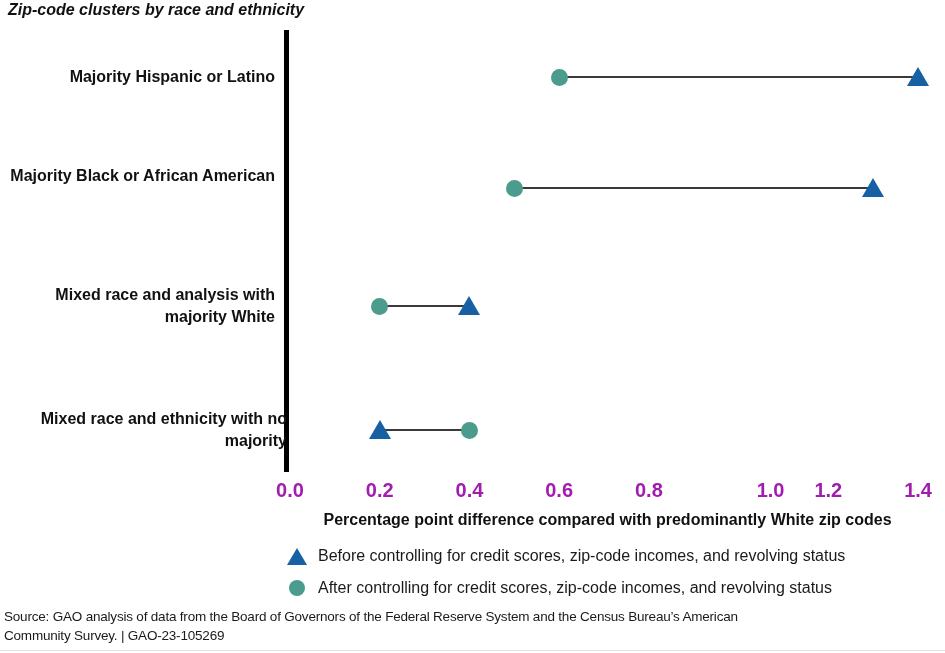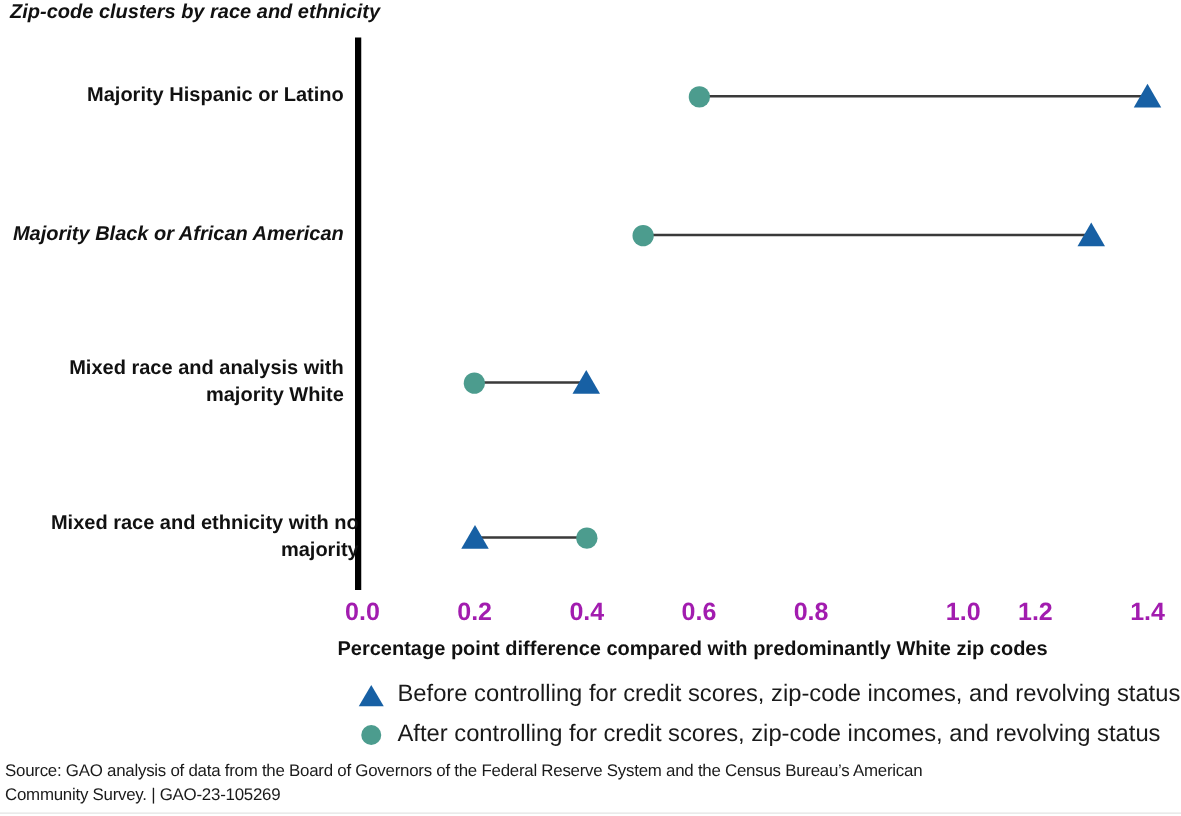--- a/index.html
+++ b/index.html
@@ -60,21 +60,21 @@
     transform: translateX(-50%);
     font-size: 20px;
     font-weight: bold;
     color: #a21caf;
     white-space: nowrap;
   }
   .x-axis-title {
     position: absolute;
     left: 270px; top: 511px;
     width: 675px;
-    text-align: left;
+    text-align: center;
     font-size: 16px;
     font-weight: bold;
     color: #111111;
   }
   .legend {
     position: absolute;
     left: 284px; top: 543px;
     width: 660px;
   }
   .legend-row {
@@ -97,21 +97,21 @@
     border-bottom: 17px solid #1760a4;
     display: inline-block;
   }
   .legend-circle {
     width: 16px; height: 16px;
     border-radius: 50%;
     background: #4c9c8e;
     display: inline-block;
   }
   .legend-text {
-    font-size: 19px;
+    font-size: 16px;
     color: #1a1a1a;
     margin-left: 8px;
     white-space: nowrap;
   }
   .source {
     position: absolute;
     left: 4px; top: 607px;
     width: 930px;
     font-size: 13.5px;
     letter-spacing: -0.2px;
@@ -132,21 +132,21 @@
 
   <div class="chart-title">Zip-code clusters by race and ethnicity</div>
 
   <div class="axis-line"></div>
 
   <div id="plot-area">
       <div class="cat-label" style="top: 77px;">Majority Hispanic or Latino</div>
       <div class="connector" style="left: 559.16px; width: 358.88px; top: 76px; background: rgb(58, 58, 58);"></div>
       <div class="marker-triangle" style="left: 907.04px; top: 67px; border-bottom-color: rgb(23, 96, 164);"></div>
       <div class="marker-circle" style="left: 550.66px; top: 68.5px; background: rgb(76, 156, 142);"></div>
-      <div class="cat-label" style="top: 188px; font-style: italic;">Majority Black or African American</div>
+      <div class="cat-label" style="top: 176px;">Majority Black or African American</div>
       <div class="connector" style="left: 514.3px; width: 358.88px; top: 187px; background: rgb(58, 58, 58);"></div>
       <div class="marker-triangle" style="left: 862.18px; top: 178px; border-bottom-color: rgb(23, 96, 164);"></div>
       <div class="marker-circle" style="left: 505.8px; top: 179.5px; background: rgb(76, 156, 142);"></div>
       <div class="cat-label" style="top: 306px;">Mixed race and analysis with majority White</div>
       <div class="connector" style="left: 379.72px; width: 89.72px; top: 305px; background: rgb(58, 58, 58);"></div>
       <div class="marker-triangle" style="left: 458.44px; top: 296px; border-bottom-color: rgb(23, 96, 164);"></div>
       <div class="marker-circle" style="left: 371.22px; top: 297.5px; background: rgb(76, 156, 142);"></div>
       <div class="cat-label" style="top: 430px; padding-left: 12px;">Mixed race and ethnicity with no majority</div>
       <div class="connector" style="left: 379.72px; width: 89.72px; top: 429px; background: rgb(58, 58, 58);"></div>
       <div class="marker-triangle" style="left: 368.72px; top: 420px; border-bottom-color: rgb(23, 96, 164);"></div>

